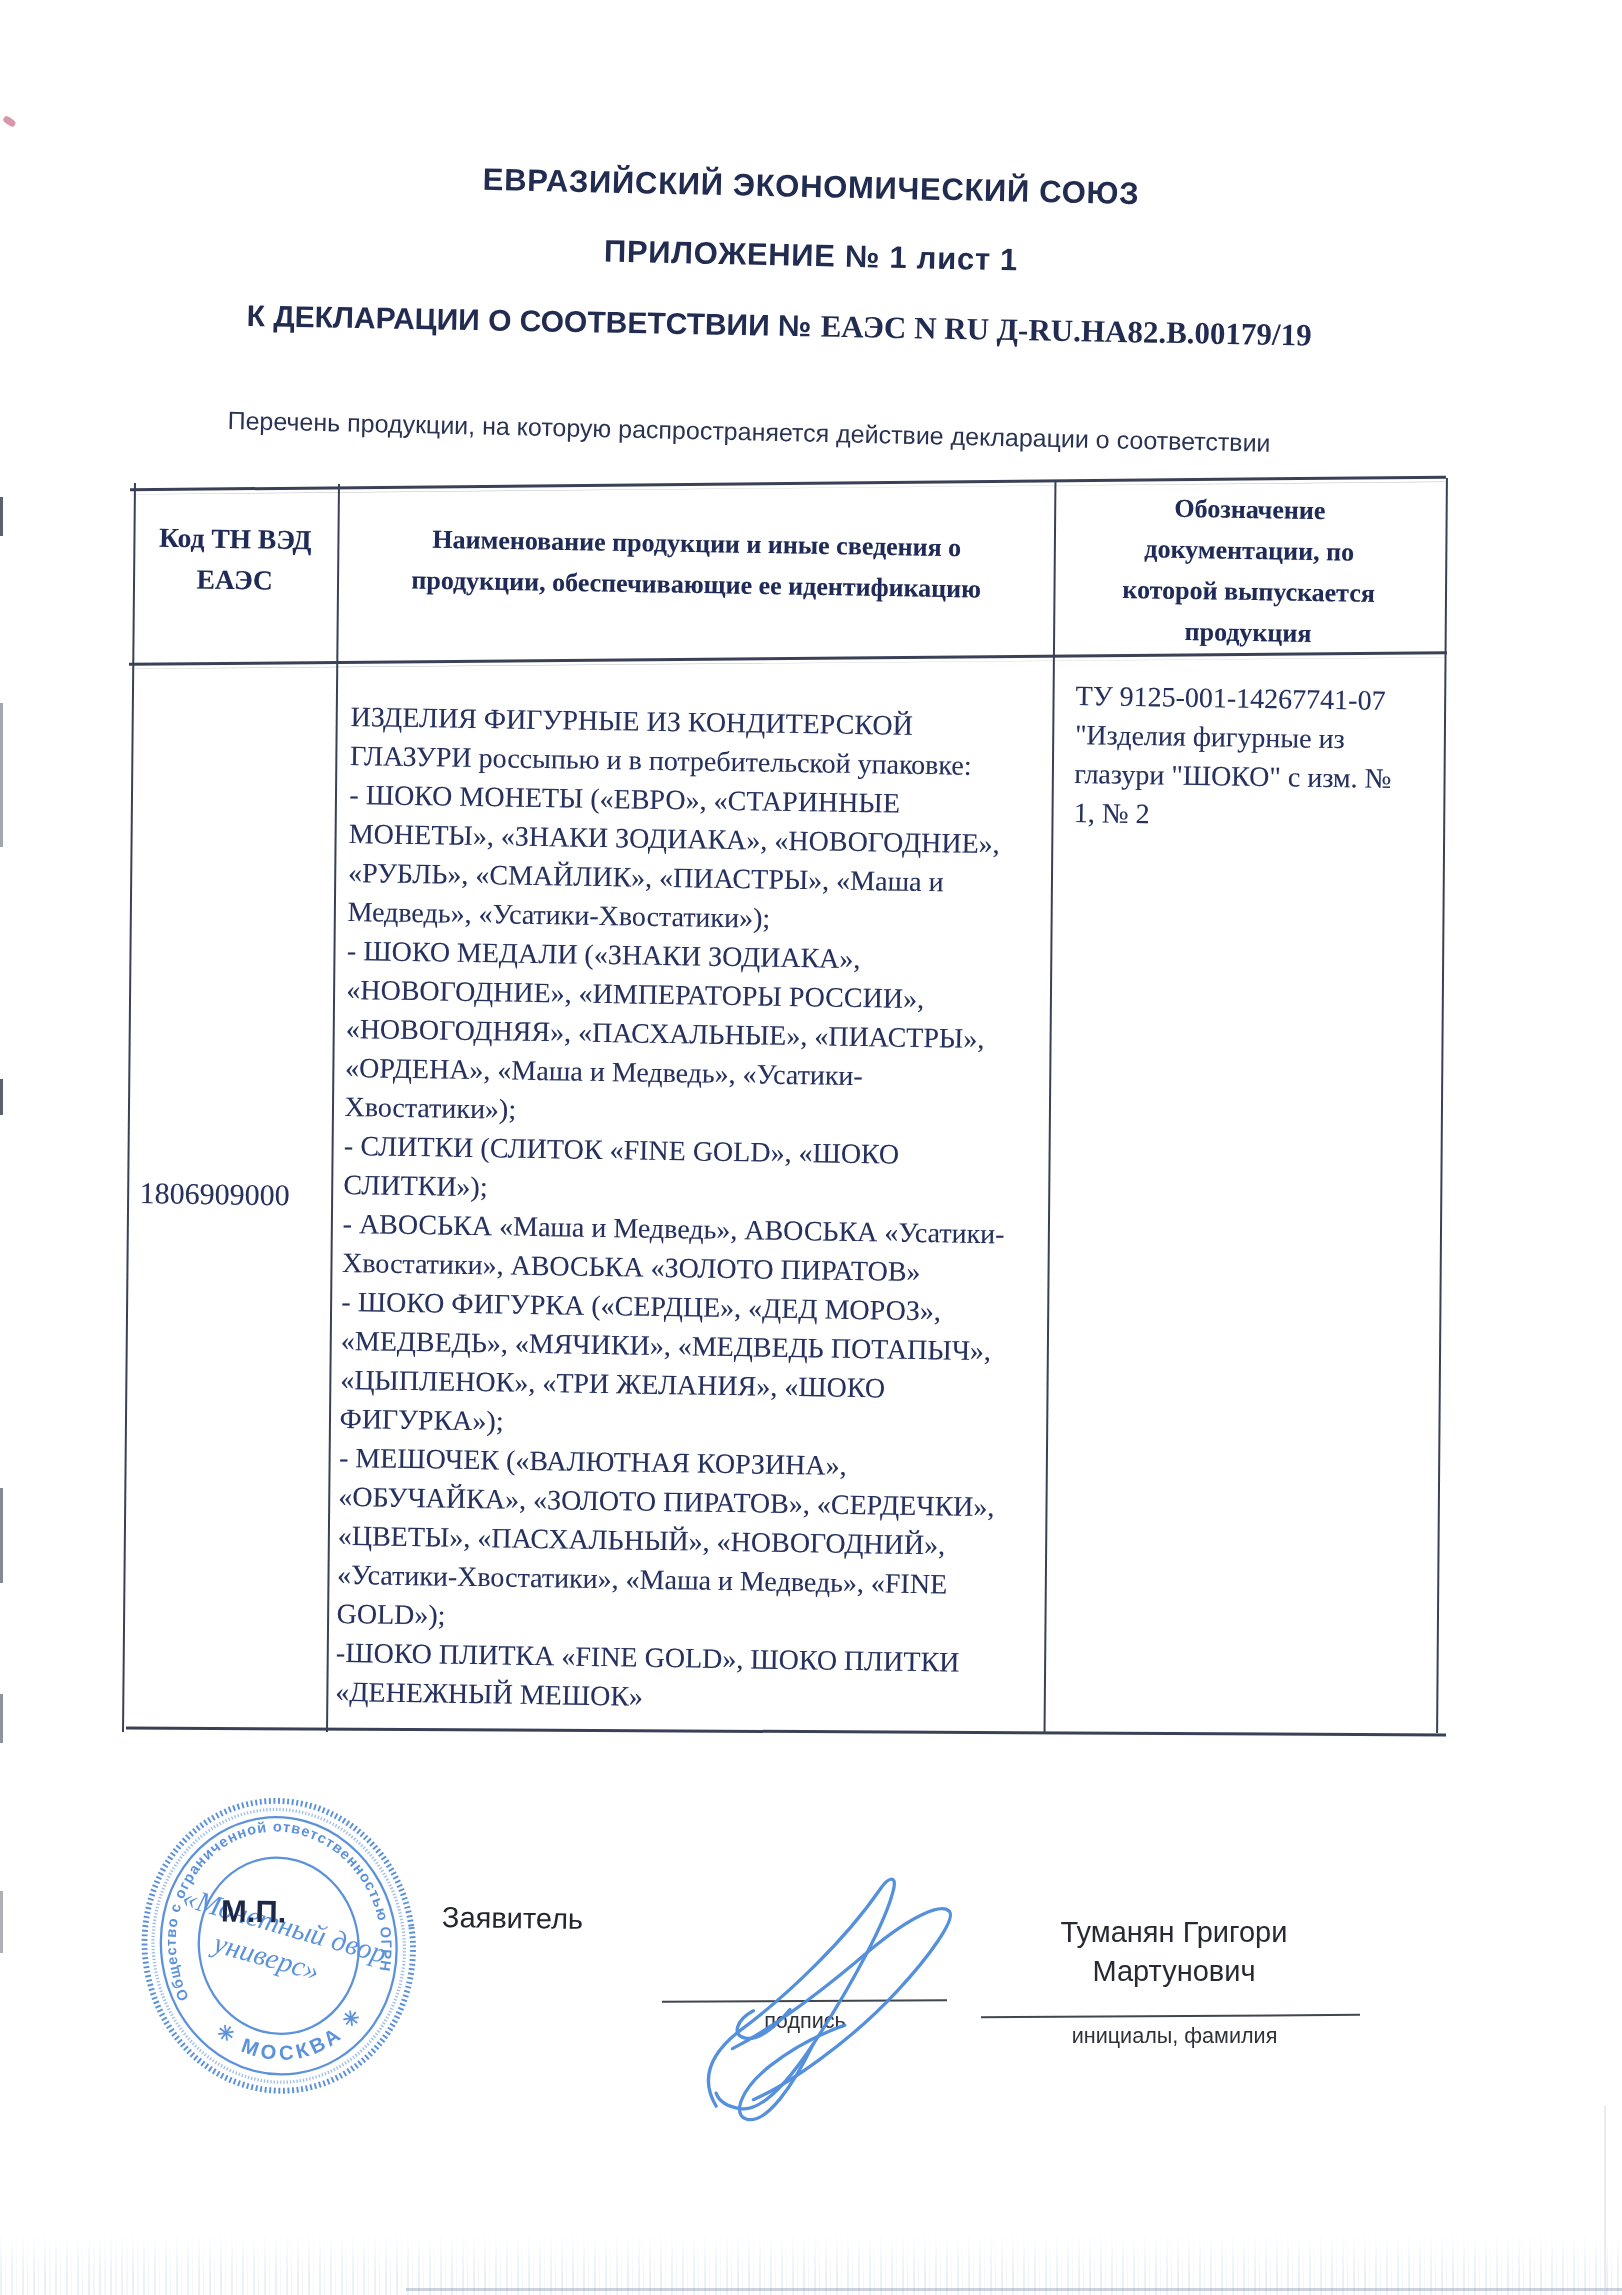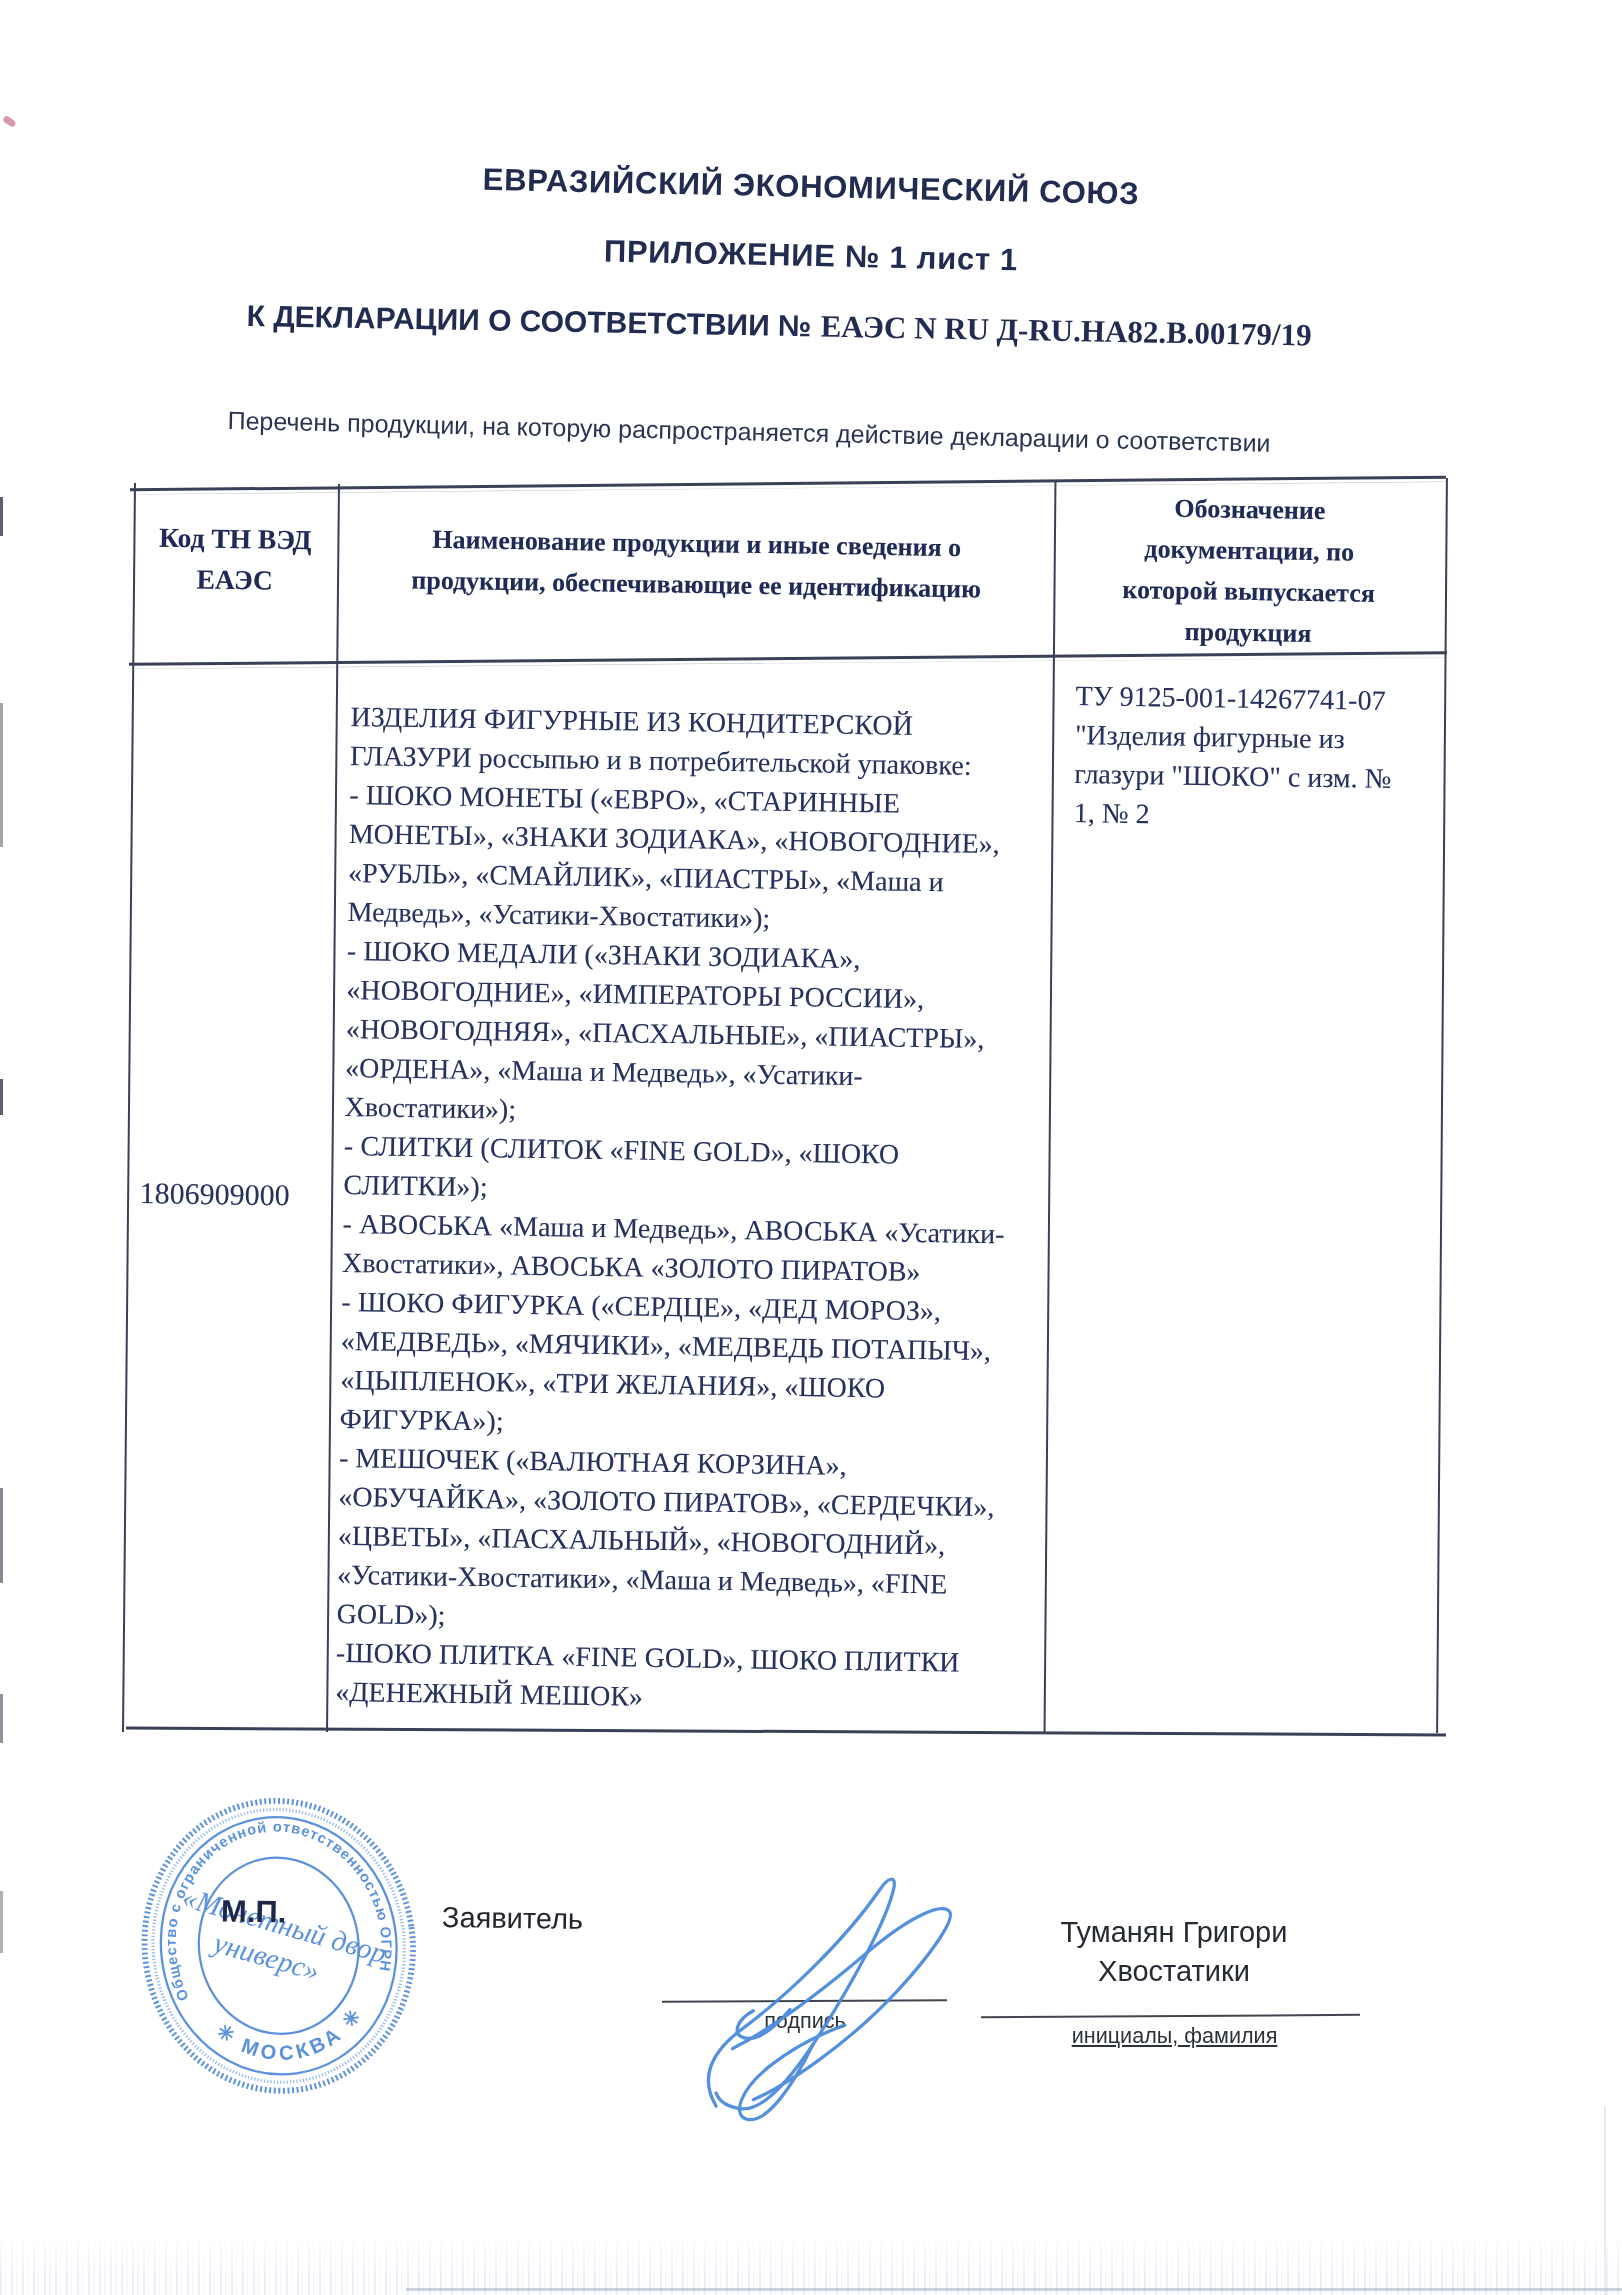--- a/index.html
+++ b/index.html
@@ -144,23 +144,23 @@
       <path d="M 120 304 C 182 272 262 212 332 152 C 392 102 440 80 452 94 C 462 106 422 162 372 216 C 302 292 204 360 152 382"></path>
       <path d="M 243 298 C 213 360 172 420 142 412 C 120 406 130 368 178 330 C 214 302 258 280 292 268"></path>
       <path d="M 152 246 C 126 260 118 284 140 288 C 163 292 188 268 208 244"></path>
     </g>
   </svg>
 
   <div class="sigline" style="left:662px;top:2000px;width:285px;"></div>
   <div class="siglabel" style="left:707px;top:2008px;width:196px;">подпись</div>
 
   <div class="name">Туманян Григори
-Хвостатики</div>
+Мартунович</div>
   <div class="sigline" style="left:981px;top:2015px;width:379px;"></div>
-  <div class="siglabel" style="left:1011px;top:2023px;width:327px;text-decoration:underline;">инициалы, фамилия</div>
+  <div class="siglabel" style="left:1011px;top:2023px;width:327px;">инициалы, фамилия</div>
 
   <div class="redmark"></div>
   <div class="edge" style="left:0;top:497px;width:3.3px;height:39px;"></div>
   <div class="edge" style="left:0;top:703px;width:2.6px;height:144px;opacity:.45;"></div>
   <div class="edge" style="left:0;top:1079px;width:3.3px;height:36px;"></div>
   <div class="edge" style="left:0;top:1488px;width:3.3px;height:95px;opacity:.6;"></div>
   <div class="edge" style="left:0;top:1694px;width:2.6px;height:49px;opacity:.55;"></div>
   <div class="edge" style="left:0;top:1891px;width:2.6px;height:62px;opacity:.4;"></div>
   <div class="noiseband"></div>
   <div class="bottombar"></div>

